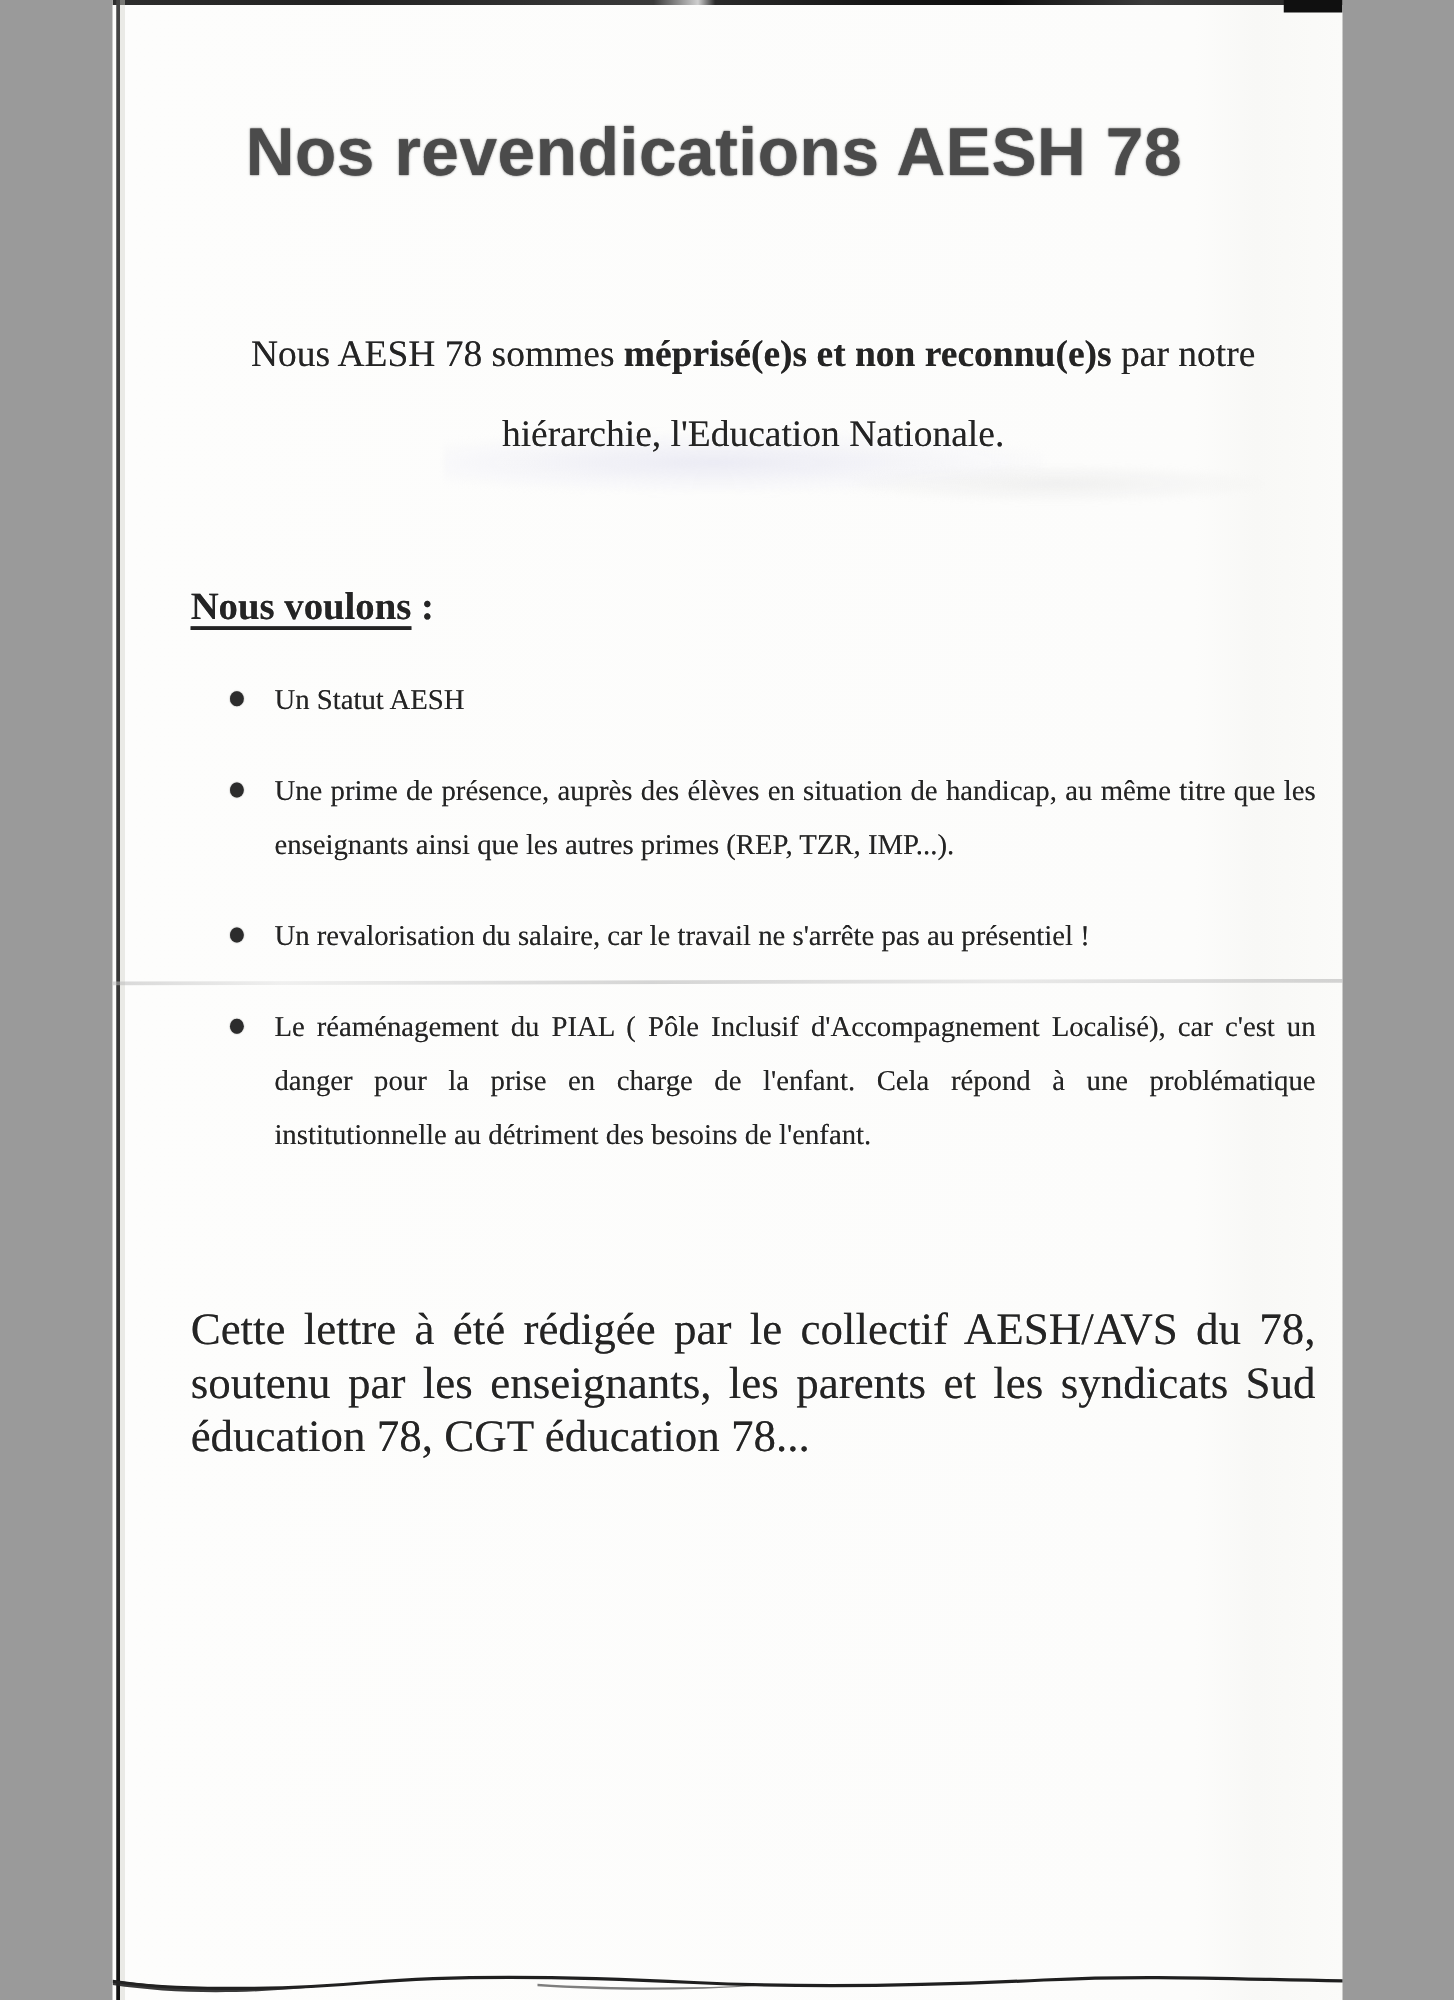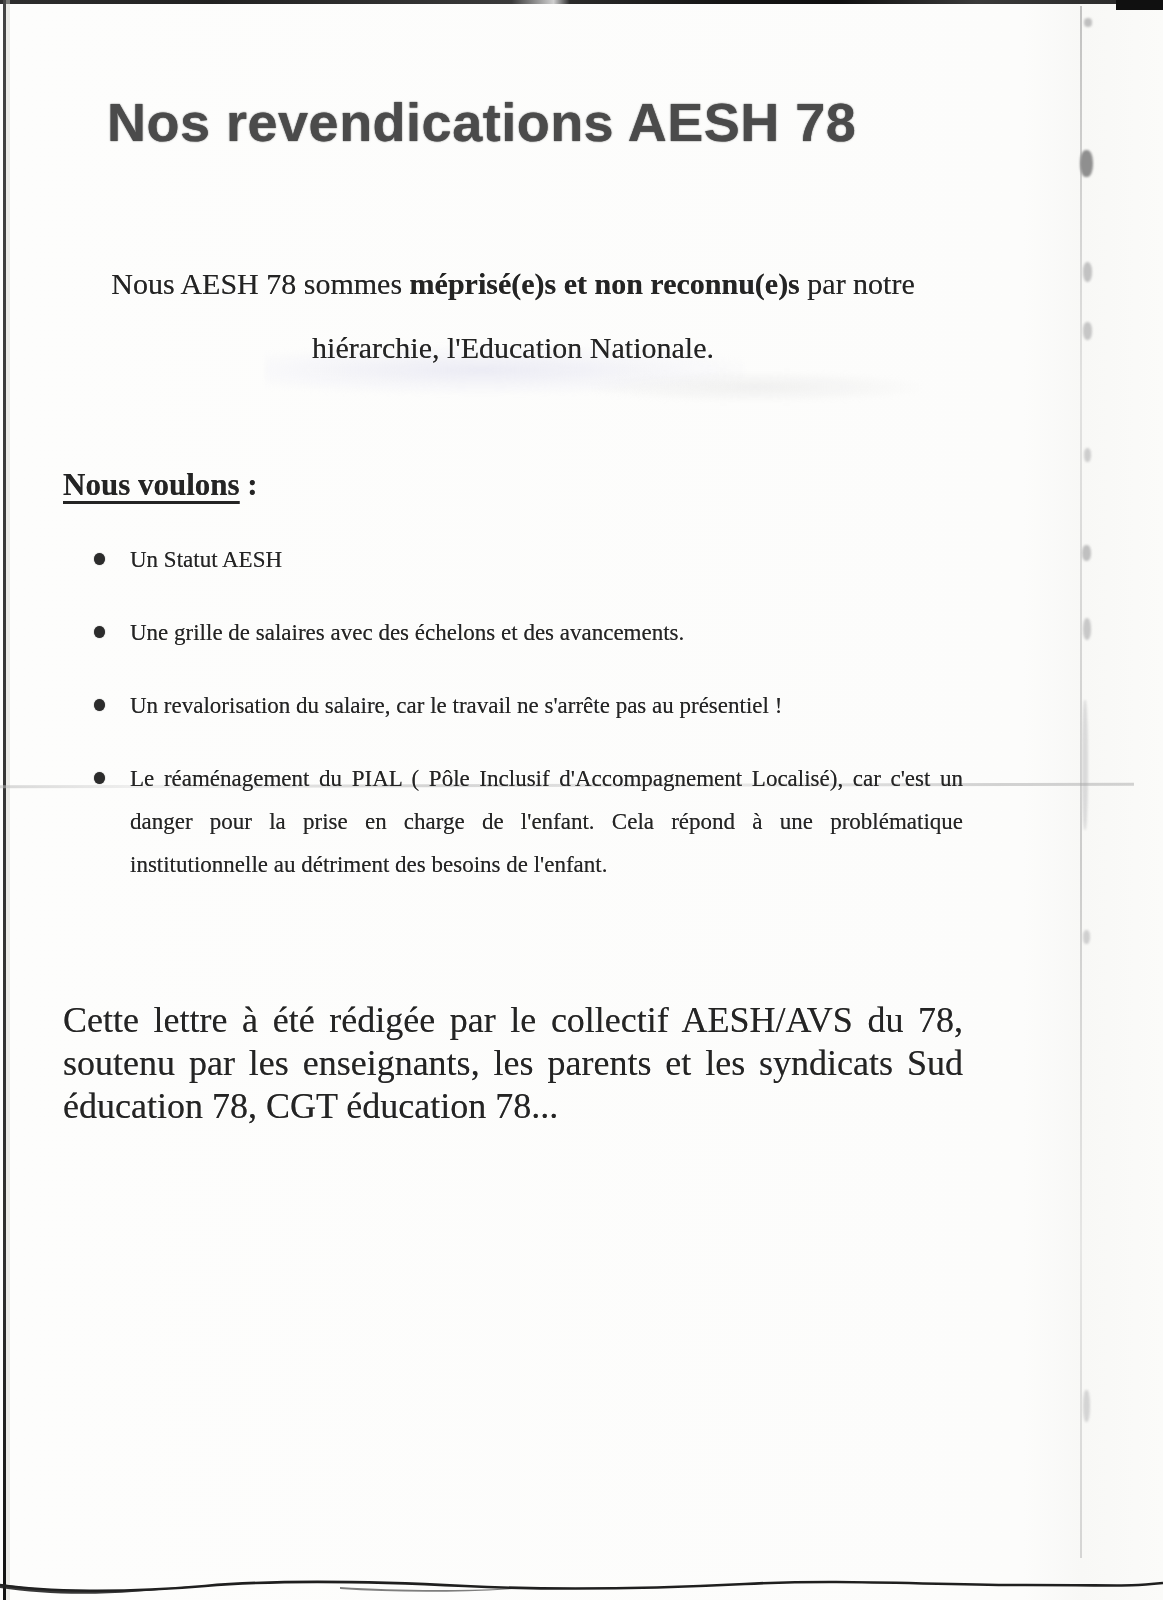--- a/index.html
+++ b/index.html
@@ -1,18 +1,18 @@
 <!DOCTYPE html>
 <html><head>
 <meta charset="utf-8">
 <style>
   html, body { margin: 0; padding: 0; background: #9a9a9a; }
   .page {
     position: relative;
-    width: 1163px;
+    width: 984px;
     height: 1600px;
     margin: 0 auto;
     background: linear-gradient(to right, #fdfdfc 0%, #fcfcfb 88%, #f8f8f6 93%, #fbfbf9 100%);
     overflow: hidden;
     font-family: "Liberation Serif", serif;
     color: #242424;
   }
 
   
   .edge-top {
@@ -170,21 +170,21 @@
 
     <h2 class="section"><span class="u">Nous voulons</span><span> :</span></h2>
 
     <ul class="demands">
       <li>
         <span class="dot"></span>
         <span>Un Statut AESH</span>
       </li>
       <li>
         <span class="dot"></span>
-        <span>Une grille de salaires avec des échelons et des avancements.</span>
+        <span>Une prime de présence, auprès des élèves en situation de handicap, au même titre que les enseignants ainsi que les autres primes (REP, TZR, IMP...).</span>
       </li>
       <li>
         <span class="dot"></span>
         <span>Un revalorisation du salaire, car le travail ne s'arrête pas au présentiel !</span>
       </li>
       <li>
         <span class="dot"></span>
         <span>Le réaménagement du PIAL ( Pôle Inclusif d'Accompagnement Localisé), car c'est un danger pour la prise en charge de l'enfant. Cela répond à une problématique institutionnelle au détriment des besoins de l'enfant.</span>
       </li>
     </ul>

